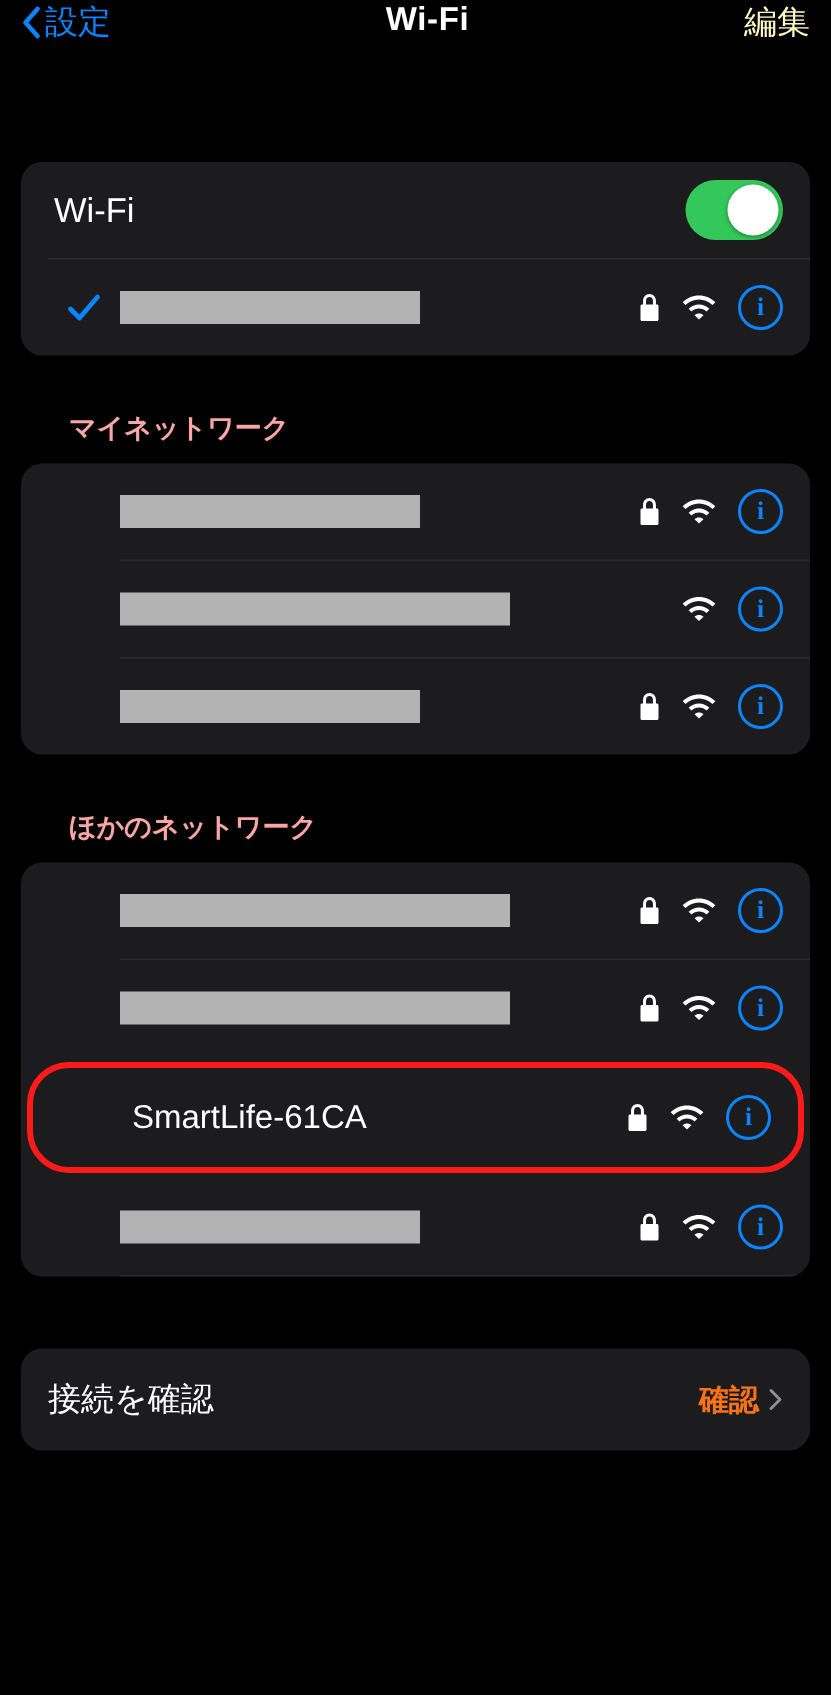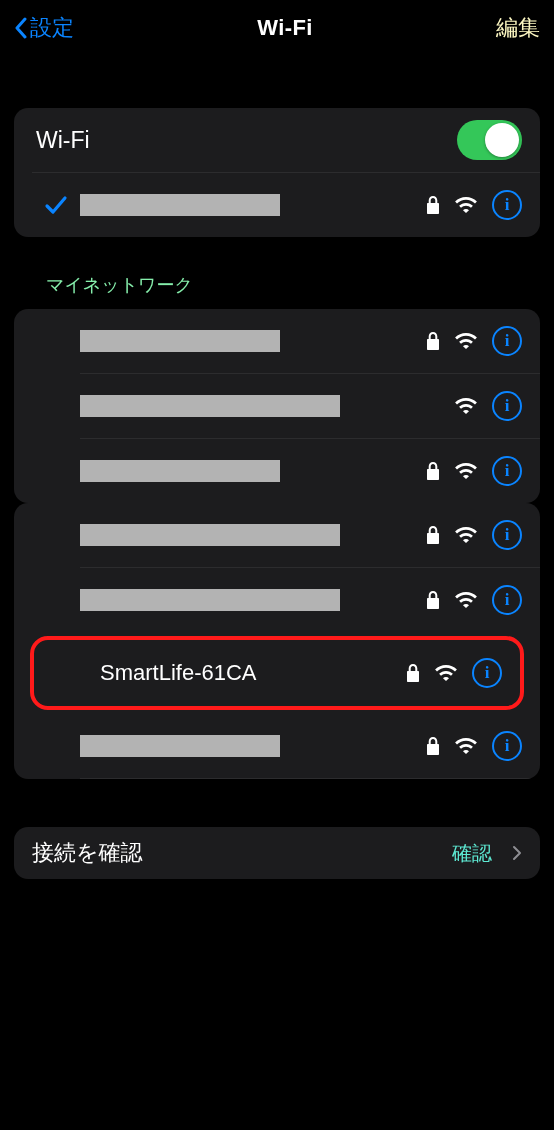--- a/index.html
+++ b/index.html
@@ -6,21 +6,21 @@
     body {
       width: 554px;
       height: 1130px;
       background: #000;
       color: #fff;
       font-family: -apple-system, "Helvetica Neue", Arial, sans-serif;
       overflow: hidden;
     }
     .nav {
       display: flex;
-      align-items: center;
+      align-items: flex-start;
       justify-content: space-between;
       height: 56px;
       padding: 0 14px;
     }
     .nav-left { display: flex; align-items: center; gap: 2px; color: #0a84ff; font-size: 22px; }
     .nav-title { font-size: 22px; font-weight: 600; letter-spacing: .4px; }
     .nav-right { color: #fef9c3; font-size: 22px; }
     .chevron-left { width: 14px; height: 22px; }
     .screen { padding: 0 14px 18px; }
     .spacer { height: 52px; }
@@ -52,48 +52,49 @@
       border-radius: 0;
     }
     .grow { flex: 1; }
     .icons { display: flex; align-items: center; gap: 14px; margin-left: 8px; }
     .info-btn {
       width: 30px; height: 30px; border: 2.2px solid #0a84ff; border-radius: 50%;
       display: flex; align-items: center; justify-content: center;
       color: #0a84ff; font-size: 17px; font-weight: 700; font-family: Georgia, serif;
     }
     .sec-title {
-      color: #86efac;
+      color: #fca5a5;
       font-size: 18px;
       padding: 36px 12px 12px 32px;
+      font-weight: bold;
     }
     .toggle {
       width: 65px; height: 40px; border-radius: 20px;
       background: #34c759; position: relative;
     }
     .toggle .knob {
       position: absolute; right: 3px; top: 3px;
       width: 34px; height: 34px; border-radius: 50%;
       background: #fff;
       box-shadow: 0 1px 3px rgba(0,0,0,.35);
     }
     .highlight {
       position: relative;
       border: 4px solid #ff1a1a;
-      border-radius: 18px;
-      margin: 4px 16px;
+      border-radius: 28px;
+      margin: 4px 4px;
     }
     .check { color: #0a84ff; width: 26px; height: 26px; }
     svg.wifi-icon { width: 24px; height: 20px; }
     svg.lock-icon { width: 14px; height: 20px; }
     .footer-row {
       display: flex; align-items: center; justify-content: space-between;
-      height: 52px; padding: 0 18px;
-    }
-    .footer-row .val { color: #5eead4; font-size: 20px; display: flex; align-items: center; gap: 20px; }
+      height: 68px; padding: 0 18px;
+    }
+    .footer-row .val { color: #f97316; font-size: 20px; display: flex; align-items: center; gap: 6px; font-weight: bold; }
     .chev-right { width: 10px; height: 16px; }
   </style>
 </head>
 <body>
 
 <svg width="0" height="0" style="position:absolute">
   <symbol id="sym-lock" viewBox="0 0 14 20">
     <path fill="currentColor" d="M7 1c-2.5 0-4.3 2-4.3 4.6V8H2c-.6 0-1 .4-1 1v9c0 .6.4 1 1 1h10c.6 0 1-.4 1-1V9c0-.6-.4-1-1-1h-.7V5.6C11.3 3 9.5 1 7 1zm0 2c1.4 0 2.3 1.1 2.3 2.6V8H4.7V5.6C4.7 4.1 5.6 3 7 3z"></path>
   </symbol>
   <symbol id="sym-wifi" viewBox="0 0 24 20">
@@ -193,20 +194,21 @@
             <use href="#sym-lock"></use>
           </svg>
         <svg class="wifi-icon">
             <use href="#sym-wifi"></use>
           </svg>
         <div class="info-btn">i</div>
       </div>
     </div>
   </div>
 
+  <div class="sec-title">ほかのネットワーク</div>
   <div class="card">
     <div class="row">
       <div class="lead"></div>
       <div class="redacted" style="width:260px"></div>
       <div class="grow"></div>
       <div class="icons">
         <svg class="lock-icon">
             <use href="#sym-lock"></use>
           </svg>
         <svg class="wifi-icon wifi-weak">

